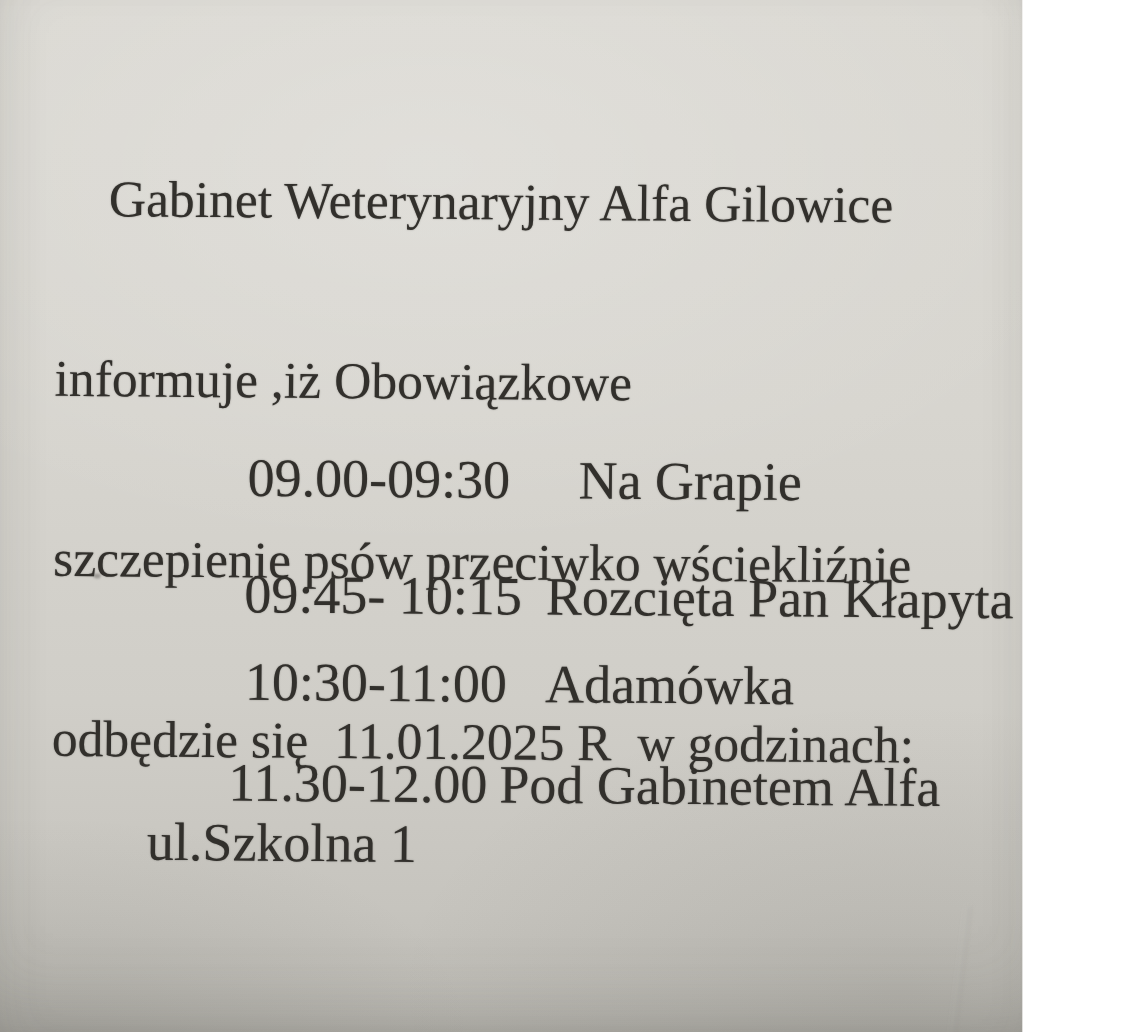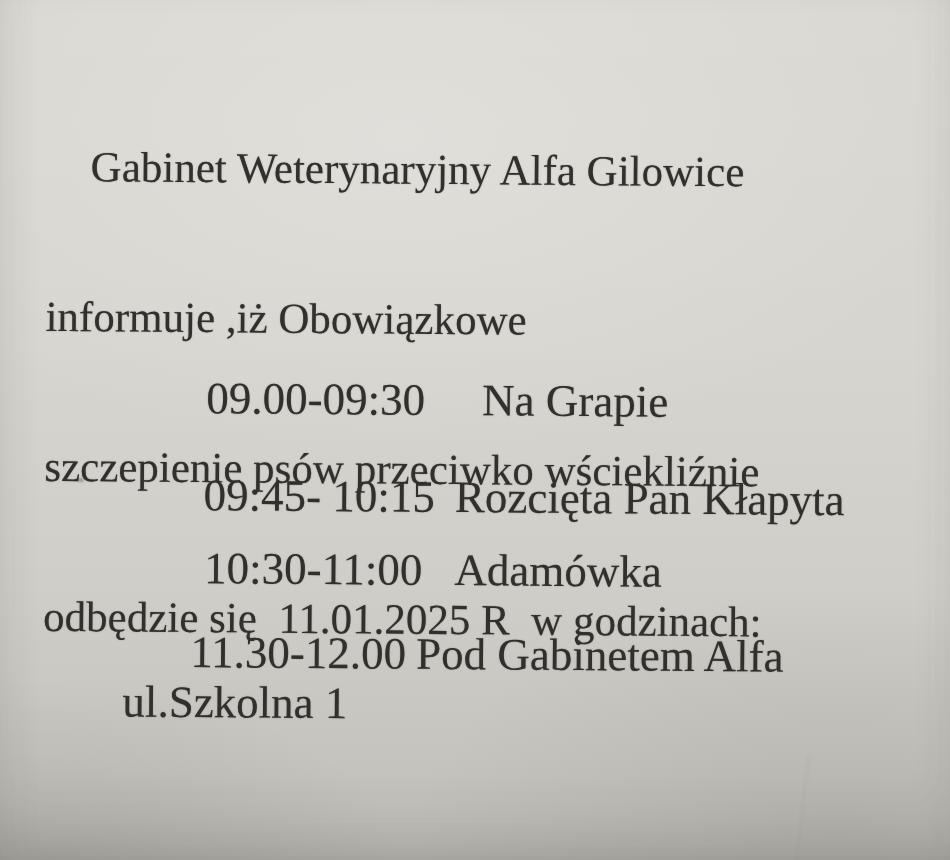--- a/index.html
+++ b/index.html
@@ -6,21 +6,21 @@
     margin: 0;
     padding: 0;
     width: 950px;
     height: 860px;
     overflow: hidden;
   }
 
   
   .photo {
     position: relative;
-    width: 950px;
+    width: 852px;
     height: 860px;
     background:
       radial-gradient(ellipse 900px 500px at 42% 16%, rgba(255,255,255,0.20), rgba(255,255,255,0) 65%),
       radial-gradient(ellipse 700px 400px at 88% 96%, rgba(70,70,64,0.10), rgba(70,70,64,0) 60%),
       radial-gradient(ellipse 600px 300px at 4% 100%, rgba(70,70,64,0.12), rgba(70,70,64,0) 60%),
       linear-gradient(180deg, #dad8d2 0%, #d7d5cf 40%, #d0cec8 68%, #c6c4be 88%, #bcbab4 100%);
     font-family: "Liberation Serif", "DejaVu Serif", serif;
     color: #32302c;
   }
 

